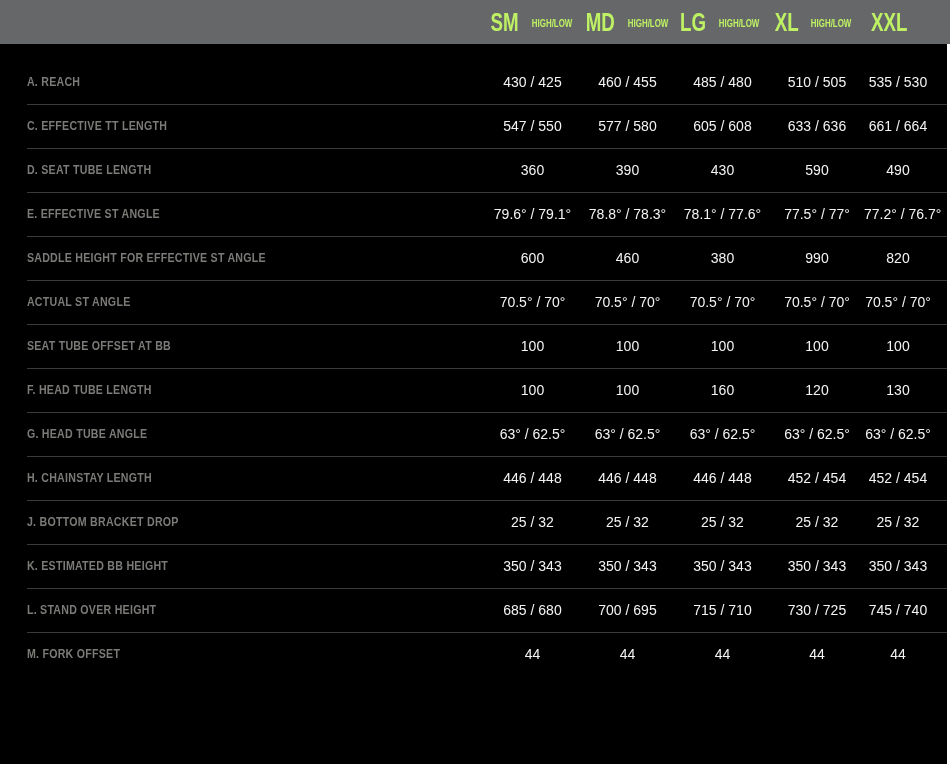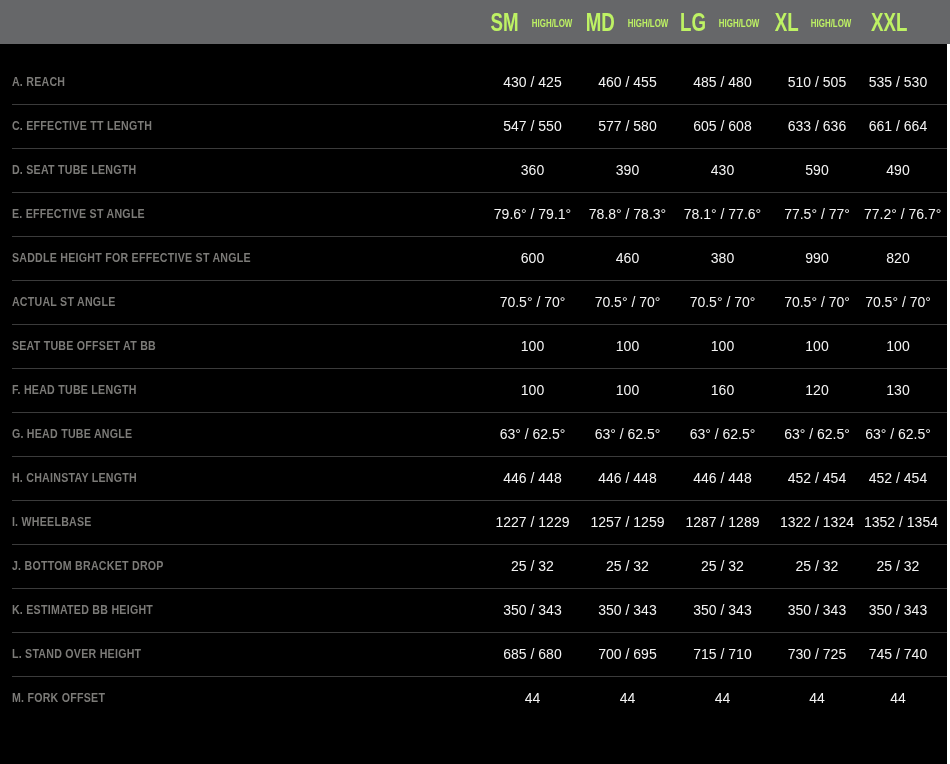--- a/index.html
+++ b/index.html
@@ -47,20 +47,21 @@
   .hsub{
     font-weight:bold;font-size:11px;line-height:11px;
     margin-top:2px;
     transform:scaleX(.72);transform-origin:center;
     white-space:nowrap;
   }
   .row{
     display:flex;align-items:center;
     height:44px;
     position:relative;
+    margin-left:15px;
   }
   .row + .row::before{
     content:"";
     position:absolute;top:0;left:12px;right:3px;
     height:1px;background:#3b3b3b;
   }
   .row .lbl{
     flex:1 1 auto;min-width:0;
     padding-left:14px;
     font-weight:bold;font-size:12.5px;
@@ -201,29 +202,20 @@
     <div class="row">
         <div class="lbl">H. CHAINSTAY LENGTH</div>
         <div class="col c0">446 / 448</div>
         <div class="col c1">446 / 448</div>
         <div class="col c2">446 / 448</div>
         <div class="col c3">452 / 454</div>
         <div class="col c4">452 / 454</div>
         <div class="rpad"></div>
       </div>
 
-    <div class="row">
-        <div class="lbl">I. WHEELBASE</div>
-        <div class="col c0">1227 / 1229</div>
-        <div class="col c1">1257 / 1259</div>
-        <div class="col c2">1287 / 1289</div>
-        <div class="col c3">1322 / 1324</div>
-        <div class="col c4">1352 / 1354</div>
-        <div class="rpad"></div>
-      </div>
 
     <div class="row">
         <div class="lbl">J. BOTTOM BRACKET DROP</div>
         <div class="col c0">25 / 32</div>
         <div class="col c1">25 / 32</div>
         <div class="col c2">25 / 32</div>
         <div class="col c3">25 / 32</div>
         <div class="col c4">25 / 32</div>
         <div class="rpad"></div>
       </div>

